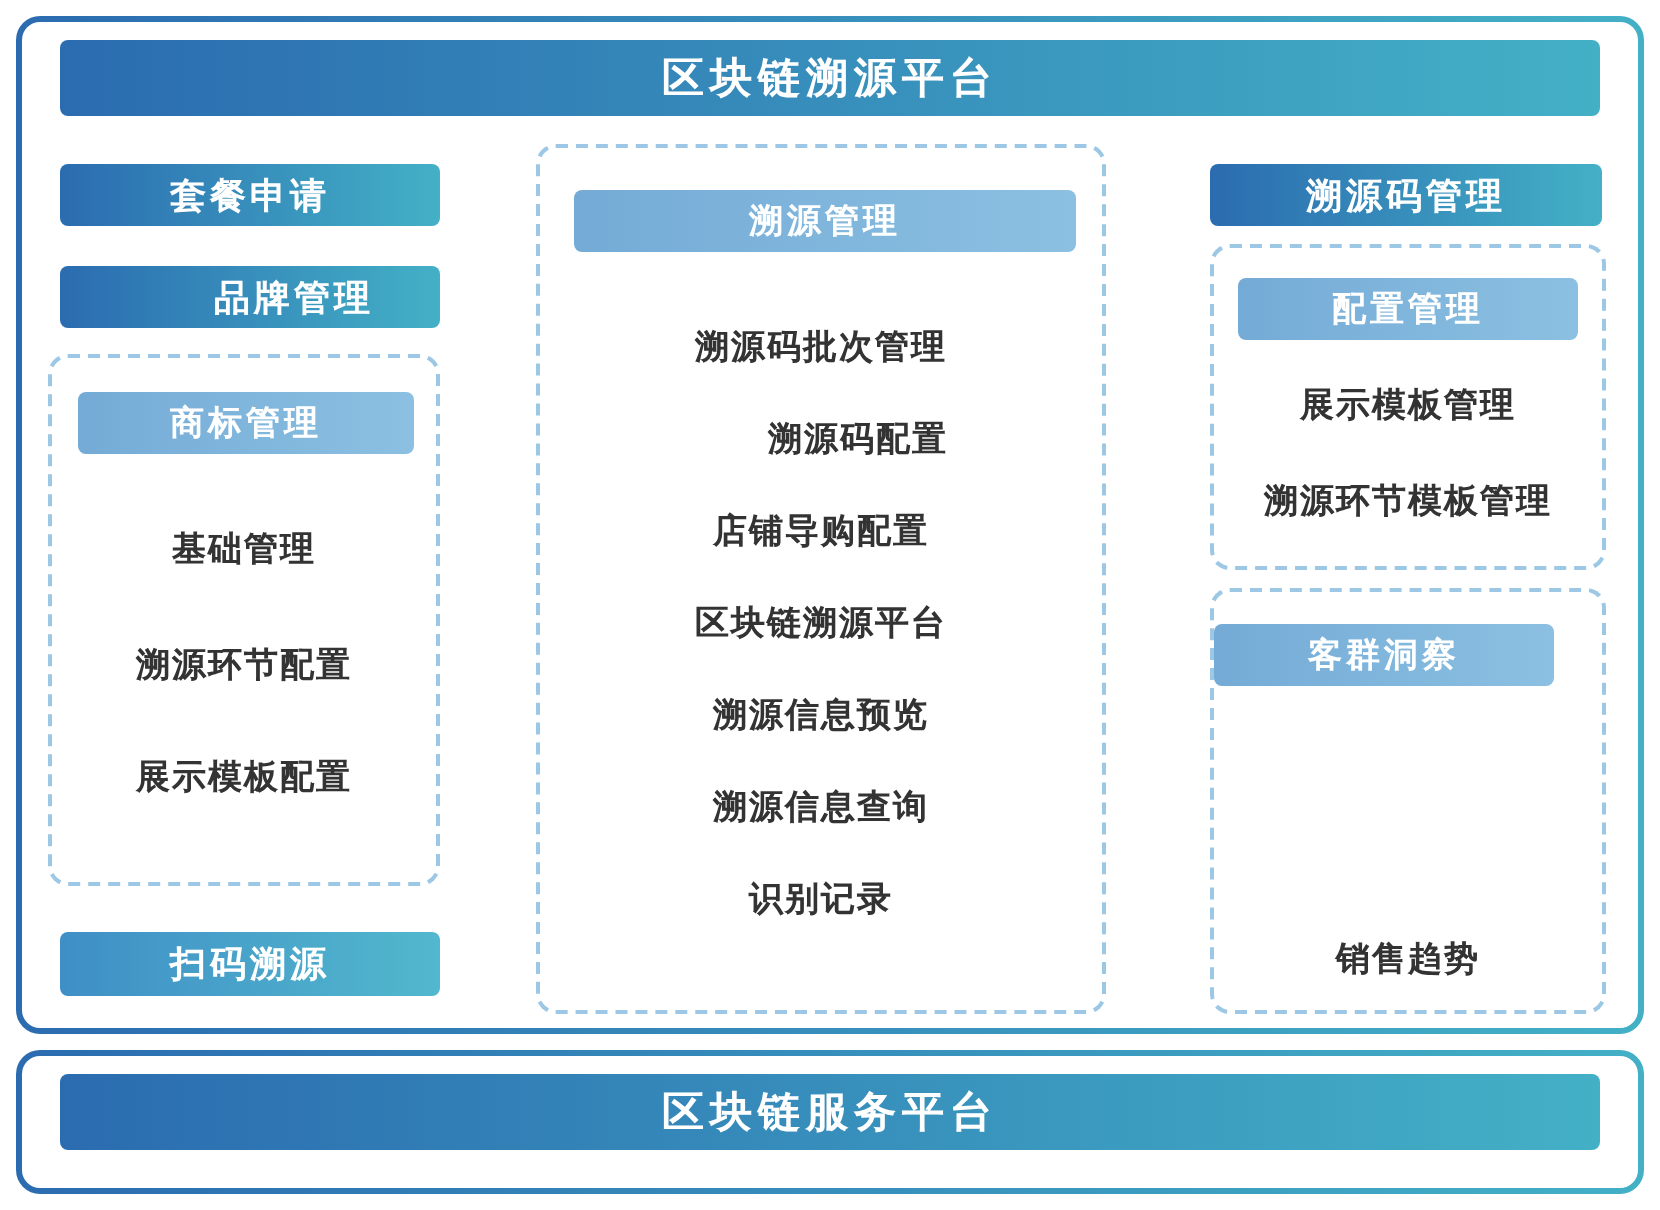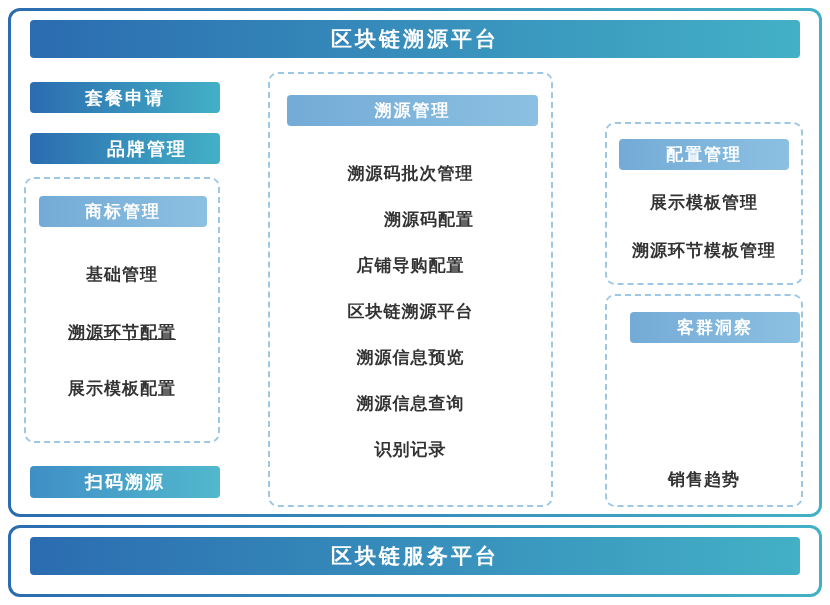--- a/index.html
+++ b/index.html
@@ -81,46 +81,47 @@
 
       <div class="grad-bar big" style="left:19px; top:9px; width:770px; height:38px;">区块链溯源平台</div>
 
       <div class="grad-bar small" style="left:19px; top:71px; width:190px; height:31px;">套餐申请</div>
 
       <div class="grad-bar small" style="left:19px; top:122px; width:190px; height:31px;padding-left:44px;">品牌管理</div>
 
       <div class="dashed-box" style="left:13px; top:166px; width:196px; height:266px;">
         <div class="light-header" style="left:13px; top:17px; width:168px; height:31px;">商标管理</div>
         <div class="plain-item" style="top:80px;">基础管理</div>
-        <div class="plain-item" style="top:138px;text-decoration:underline;">溯源环节配置</div>
+        <div class="plain-item" style="top:138px;">溯源环节配置</div>
         <div class="plain-item" style="top:194px;">展示模板配置</div>
       </div>
 
       <div class="grad-bar small lighter" style="left:19px; top:455px; width:190px; height:32px;">扫码溯源</div>
 
       <div class="dashed-box" style="left:257px; top:61px; width:285px; height:435px;">
         <div class="light-header" style="left:17px; top:21px; width:251px; height:31px;">溯源管理</div>
         <div class="plain-item" style="top:84px;">溯源码批次管理</div>
         <div class="plain-item" style="top:130px;padding-left:37px;">溯源码配置</div>
         <div class="plain-item" style="top:176px;">店铺导购配置</div>
         <div class="plain-item" style="top:222px;">区块链溯源平台</div>
         <div class="plain-item" style="top:268px;">溯源信息预览</div>
         <div class="plain-item" style="top:314px;">溯源信息查询</div>
         <div class="plain-item" style="top:360px;">识别记录</div>
       </div>
 
+      <div class="grad-bar small" style="left:594px; top:71px; width:196px; height:31px;">溯源码管理</div>
 
       <div class="dashed-box" style="left:594px; top:111px; width:198px; height:163px;">
         <div class="light-header" style="left:12px; top:15px; width:170px; height:31px;">配置管理</div>
         <div class="plain-item" style="top:63px;">展示模板管理</div>
         <div class="plain-item" style="top:111px;">溯源环节模板管理</div>
       </div>
 
       <div class="dashed-box" style="left:594px; top:283px; width:198px; height:213px;">
-        <div class="light-header" style="left:23px; top:16px; width:170px; height:31px;">客群洞察</div>
+        <div class="light-header" style="left:0; top:16px; width:170px; height:31px;">客群洞察</div>
         <div class="plain-item" style="top:168px;">销售趋势</div>
       </div>
 
     </div>
   </div>
 
   <div class="panel-outer bottom-panel">
     <div class="panel-inner">
       <div class="grad-bar big" style="left:19px; top:9px; width:770px; height:38px;">区块链服务平台</div>
     </div>

